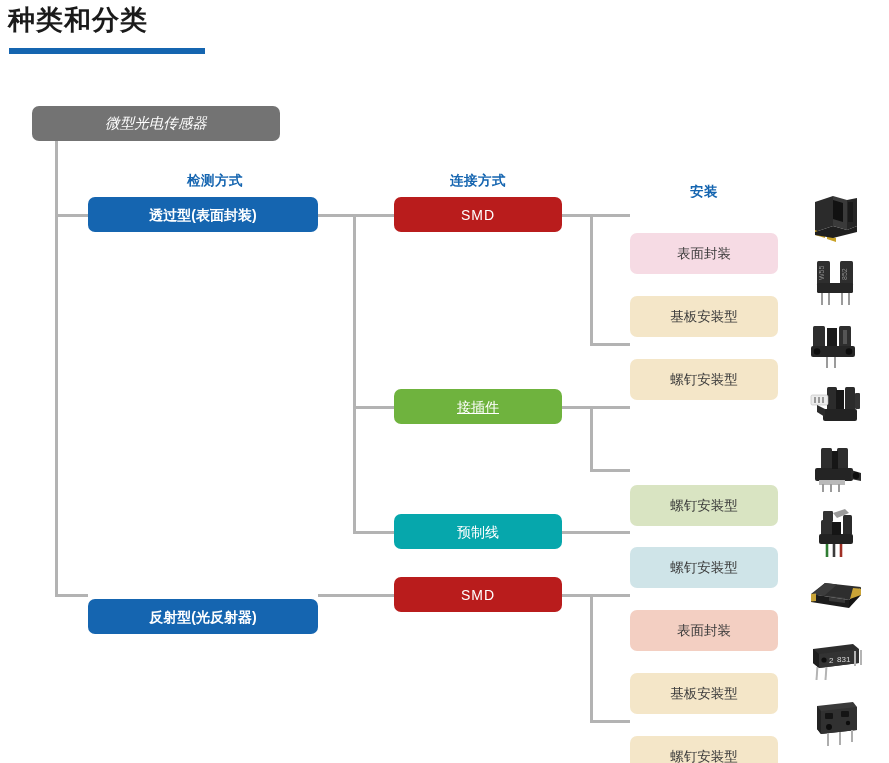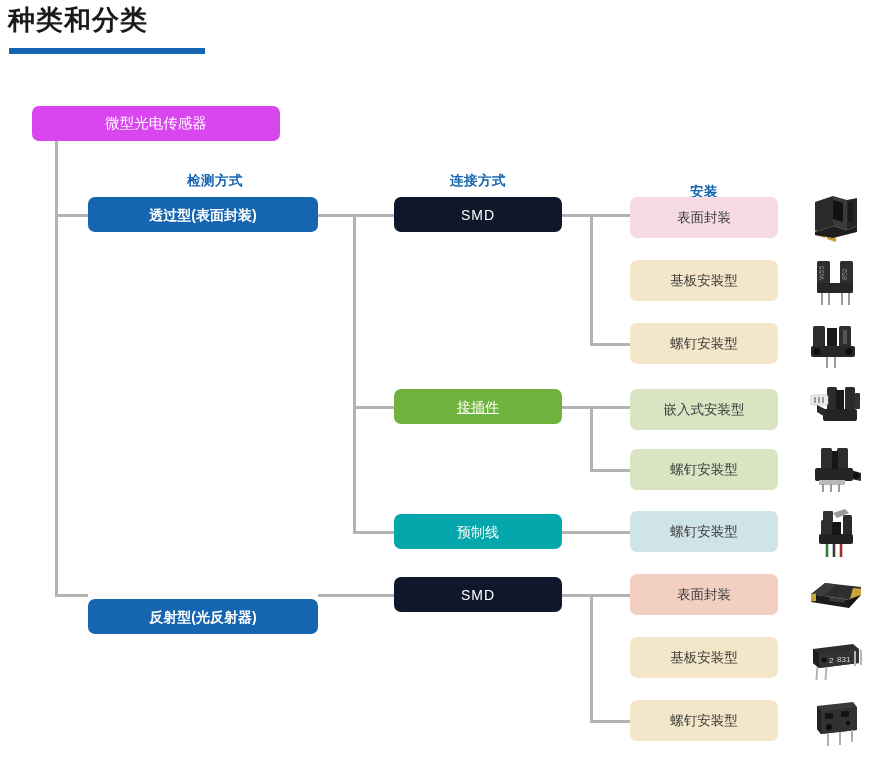--- a/index.html
+++ b/index.html
@@ -71,35 +71,36 @@
     border-radius: 7px;
     display: flex;
     align-items: center;
     justify-content: center;
     font-size: 14px;
     box-sizing: border-box;
     white-space: nowrap;
     line-height: 1;
   }
   .node.root {
-    background: #d946ef;
+    background: #737373;
     color: #ffffff;
     font-weight: normal;
     font-size: 14.5px;
+    font-style: italic;
   }
   .node.type {
     background: #1565b0;
     color: #ffffff;
     font-weight: bold;
   }
-  .node.conn-smd   { background: #0f172a; color: #ffffff; font-weight: normal; letter-spacing: 1px; }
+  .node.conn-smd   { background: #b91c1c; color: #ffffff; font-weight: normal; letter-spacing: 1px; }
   .node.conn-green { background: #6fb33e; color: #ffffff; font-weight: normal; }
   .node.conn-teal  { background: #06a7ac; color: #ffffff; font-weight: normal; }
 
-  .node.mnt        { color: #3a3a3a; font-size: 13.5px; }
+  .node.mnt        { color: #3a3a3a; font-size: 13.5px; margin-top: 36px; }
   .node.mnt-pink   { background: #f6dbe4; }
   .node.mnt-cream  { background: #f4e6c8; }
   .node.mnt-green  { background: #d9e4c2; }
   .node.mnt-blue   { background: #cfe4e8; }
   .node.mnt-salmon { background: #f3cfc2; }
 
   
   .photo {
     position: absolute;
     width: 66px;
@@ -151,21 +152,20 @@
 
   <div class="node conn-smd" style="left:394px; top:197px; width:168px; height:35px;">SMD</div>
   <div class="node conn-green" style="left:394px; top:389px; width:168px; height:35px;text-decoration:underline;">接插件</div>
   <div class="node conn-teal" style="left:394px; top:514px; width:168px; height:35px;">预制线</div>
   <div class="node conn-smd" style="left:394px; top:577px; width:168px; height:35px;">SMD</div>
 
   <div class="node mnt mnt-pink" style="left:630px; top:197px; width:148px; height:41px;">表面封装</div>
   <div class="node mnt mnt-cream" style="left:630px; top:260px; width:148px; height:41px;">基板安装型</div>
   <div class="node mnt mnt-cream" style="left:630px; top:323px; width:148px; height:41px;">螺钉安装型</div>
 
-  <div class="node mnt mnt-green" style="left:630px; top:389px; width:148px; height:41px;">嵌入式安装型</div>
   <div class="node mnt mnt-green" style="left:630px; top:449px; width:148px; height:41px;">螺钉安装型</div>
 
   <div class="node mnt mnt-blue" style="left:630px; top:511px; width:148px; height:41px;">螺钉安装型</div>
 
   <div class="node mnt mnt-salmon" style="left:630px; top:574px; width:148px; height:41px;">表面封装</div>
   <div class="node mnt mnt-cream" style="left:630px; top:637px; width:148px; height:41px;">基板安装型</div>
   <div class="node mnt mnt-cream" style="left:630px; top:700px; width:148px; height:41px;">螺钉安装型</div>
 
   <div class="photo" style="left:803px; top:192px;">
     <svg viewBox="0 0 66 52" xmlns="http://www.w3.org/2000/svg">

